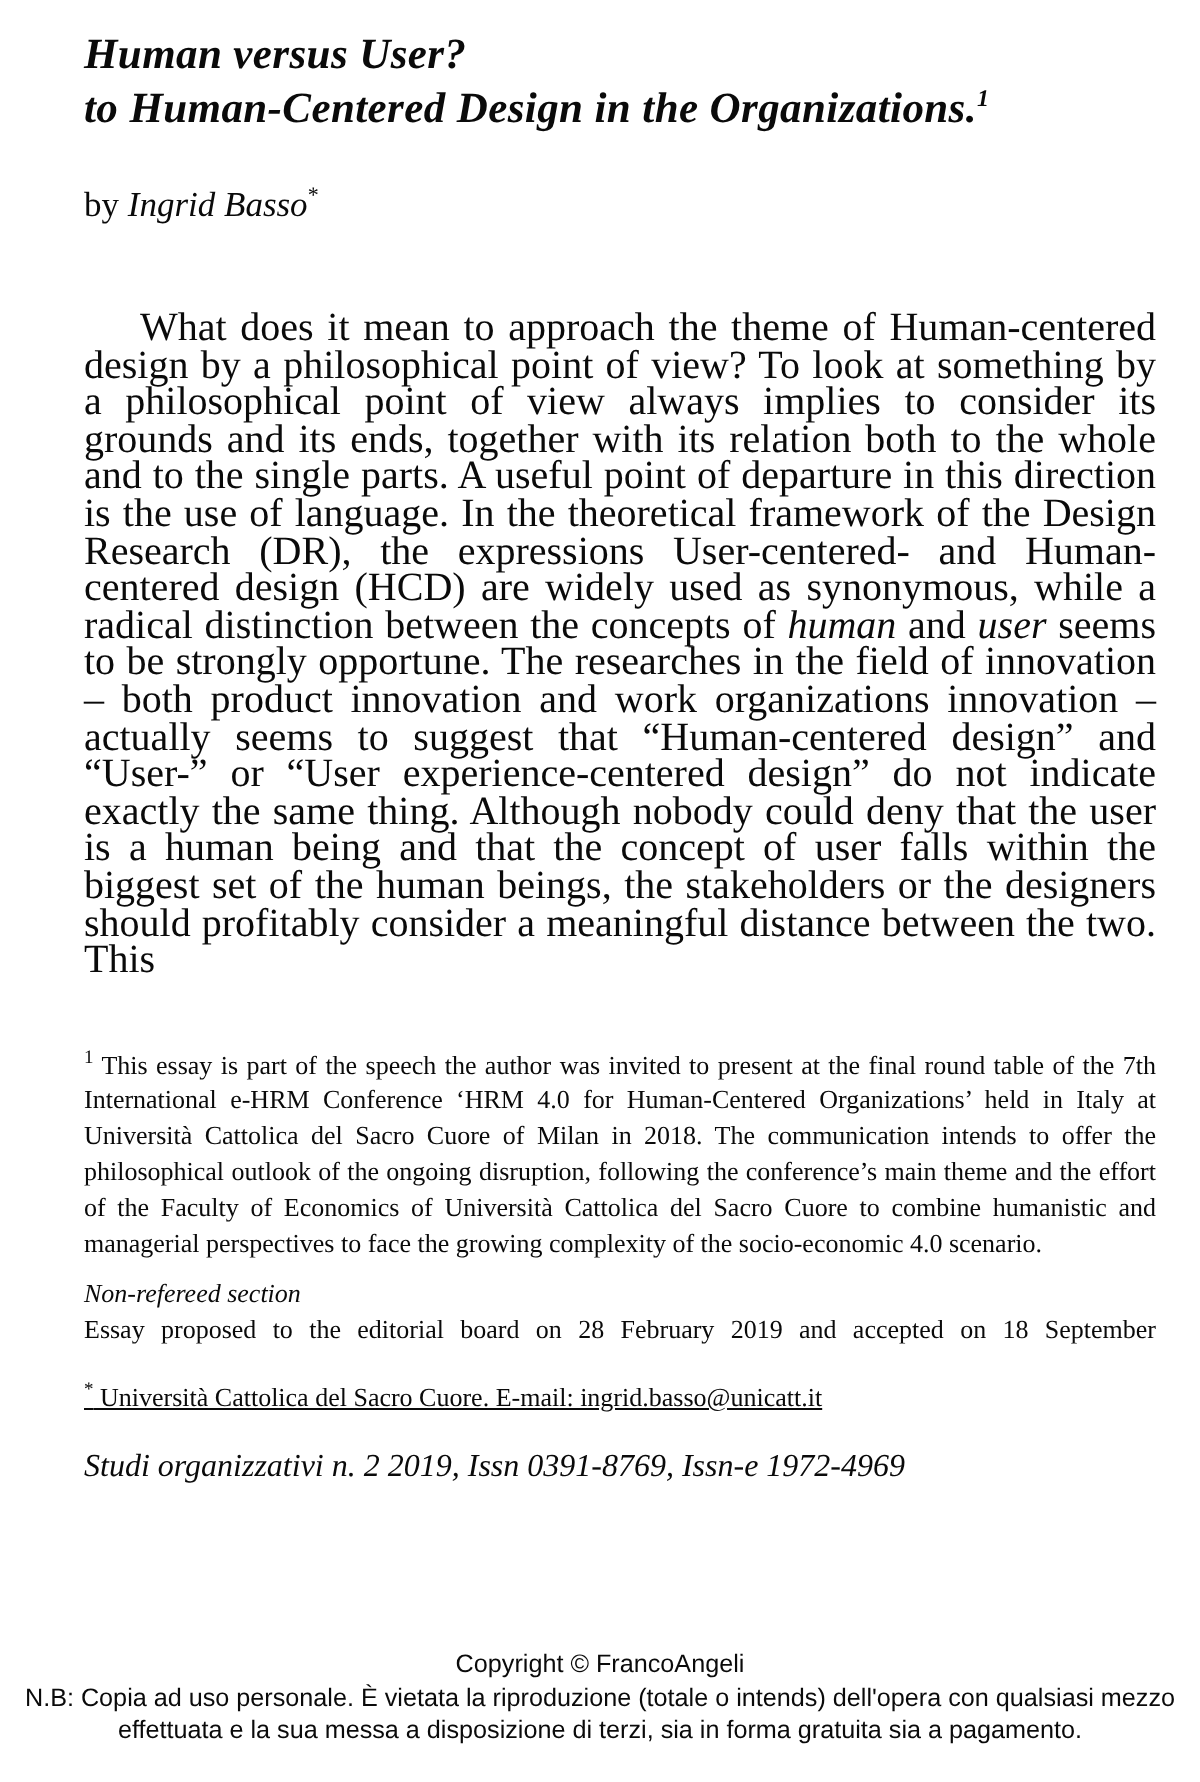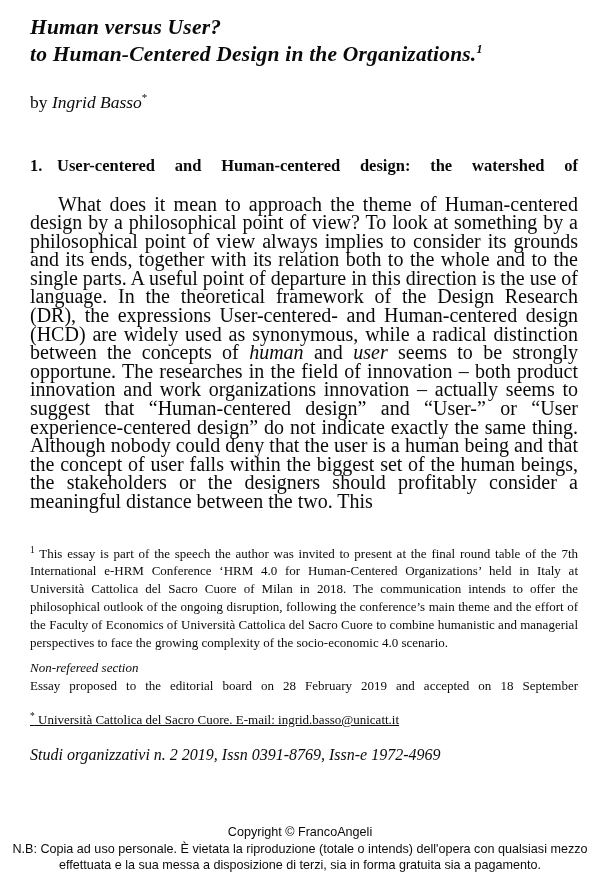--- a/index.html
+++ b/index.html
@@ -12,20 +12,21 @@
     overflow: hidden;
   }
   .page {
     position: relative;
     width: 600px;
     height: 891px;
     background: #ffffff;
   }
   .col {
     padding: 14px 22px 0 30px;
+    margin-left: 12px;
   }
   
   .title {
     margin: 0;
     font-size: 21.5px;
     line-height: 26.5px;
     font-weight: bold;
     font-style: italic;
     letter-spacing: 0.2px;
   }
@@ -124,21 +125,20 @@
       <span class="t-line">Human versus User?</span>
       <span class="t-line"><span>to Human-Centered Design in the Organizations.</span><sup>1</sup></span>
     </h1>
 
     <p class="byline">
       <span>by</span>
       <span class="author">Ingrid Basso</span><sup>*</sup>
     </p>
 
     <h2 class="heading">
-      <div class="h-line1"><span class="h-num">1.</span><span>User-centered and Human-centered design: the watershed of</span></div>
     </h2>
 
     <p class="body-para"><span>What does it mean to approach the theme of Human-centered design by a philosophical point of view? To look at something by a philosophical point of view always implies to consider its grounds and its ends, together with its relation both to the whole and to the single parts. A useful point of departure in this direction is the use of language. In the theoretical framework of the Design Research (DR), the expressions User-centered- and Human-centered design (HCD) are widely used as synonymous, while a radical distinction between the concepts of </span><i>human</i><span> and </span><i>user</i><span> seems to be strongly opportune. The researches in the field of innovation – both product innovation and work organizations innovation – actually seems to suggest that “Human-centered design” and “User-” or “User experience-centered design” do not indicate exactly the same thing. Although nobody could deny that the user is a human being and that the concept of user falls within the biggest set of the human beings, the stakeholders or the designers should profitably consider a meaningful distance between the two. This</span></p>
 
     <div class="footnotes">
       <p class="fn-essay"><sup>1</sup> <span>This essay is part of the speech the author was invited to present at the final round table of the 7th International e-HRM Conference ‘HRM 4.0 for Human-Centered Organizations’ held in Italy at Università Cattolica del Sacro Cuore of Milan in 2018. The communication intends to offer the philosophical outlook of the ongoing disruption, following the conference’s main theme and the effort of the Faculty of Economics of Università Cattolica del Sacro Cuore to combine humanistic and managerial perspectives to face the growing complexity of the socio-economic 4.0 scenario.</span></p>
 
       <div class="nonref">
         <div class="nr-label">Non-refereed section</div>
         <div class="nr-line1">Essay proposed to the editorial board on 28 February 2019 and accepted on 18 September</div>

